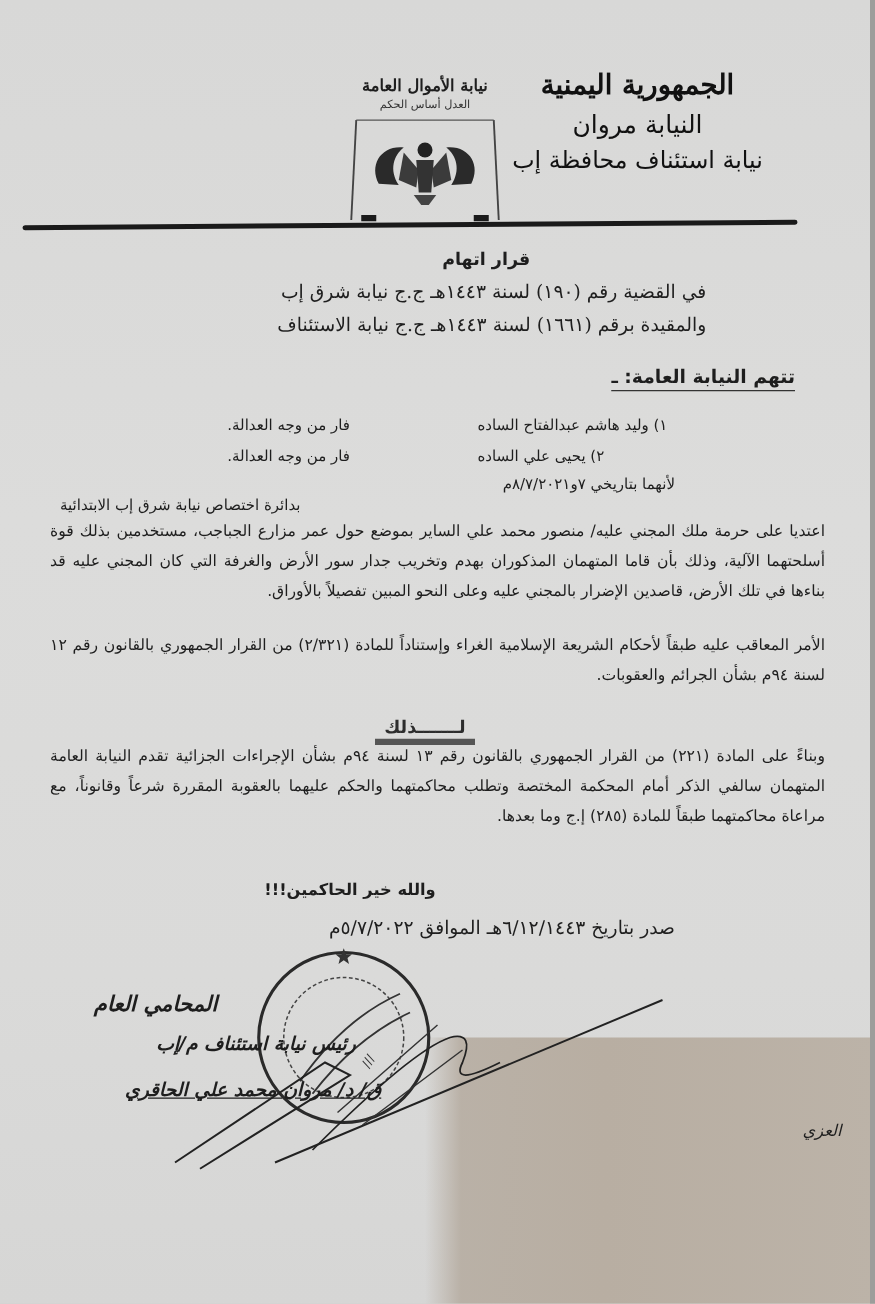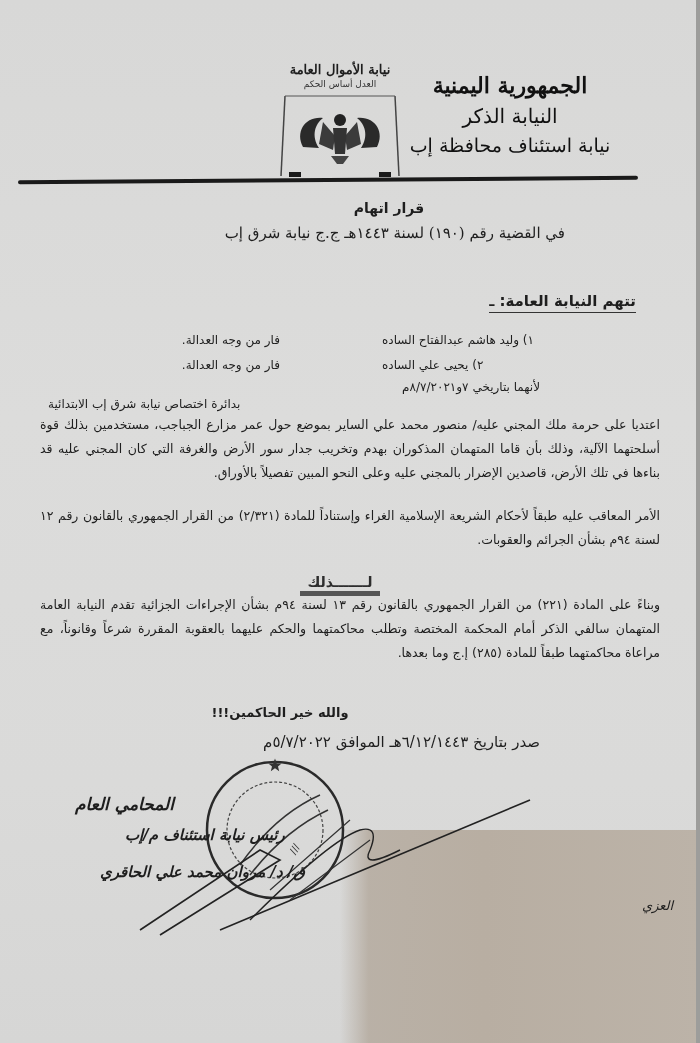--- a/index.html
+++ b/index.html
@@ -19,21 +19,21 @@
     position: absolute; left: 340px; top: 830px; width: 360px; height: 213px;
     background: linear-gradient(90deg, rgba(176,166,152,0) 0%, rgba(180,170,158,0.85) 8%, #b8aea2 40%, #bcb3a8 100%);
   }
   .right-edge {
     position: absolute; right: 0; top: 0; width: 4px; height: 1043px; background: #9d9d9b;
   }
   .rtl { direction: rtl; unicode-bidi: plaintext; }
 
   
   .hdr-right {
-    position: absolute; right: 55px; top: 69px; width: 270px; text-align: center;
+    position: absolute; right: 55px; top: 52px; width: 270px; text-align: center;
     font-family: "DejaVu Serif", serif; color: #111;
   }
   .hdr-right .l1 { font-size: 22px; font-weight: bold; line-height: 32px; }
   .hdr-right .l2 { font-size: 20px; line-height: 30px; }
   .hdr-right .l3 { font-size: 19px; line-height: 28px; }
 
   .emblem {
     position: absolute; left: 270px; top: 62px; width: 140px; height: 120px; text-align: center;
   }
   .emblem .motto { font-family: "DejaVu Serif", serif; font-size: 13px; font-weight: bold; line-height: 16px; }
@@ -72,34 +72,34 @@
   .p3 { top: 593px; }
 
   .closing { position: absolute; left: 0; width: 560px; text-align: center; top: 705px; font-size: 13px; font-weight: bold; }
   .issued { position: absolute; left: 195px; top: 733px; width: 345px; text-align: right; font-size: 15px; }
 
   .stamp { position: absolute; left: 200px; top: 755px; }
   .sig-block { position: absolute; left: 95px; top: 790px; width: 260px; text-align: left;
     font-weight: bold; font-style: italic; }
   .sig-block .s1 { font-size: 17px; line-height: 28px; margin-left: -20px; }
   .sig-block .s2 { font-size: 15px; line-height: 34px; margin-left: 30px; }
-  .sig-block .s3 { font-size: 15px; line-height: 40px; margin-left: 5px; }
+  .sig-block .s3 { font-size: 15px; line-height: 40px; margin-left: 5px; text-decoration: underline; }
   .sig-lines { position: absolute; left: 100px; top: 780px; }
   .margin-note { position: absolute; left: 642px; top: 898px; font-size: 13px; font-style: italic; }
 </style>
 </head>
 <body>
 
 <div class="page">
   <div class="shadow-strip"></div>
   <div class="right-edge"></div>
 
   <div class="hdr-right rtl">
     <div class="l1">الجمهورية اليمنية</div>
-    <div class="l2">النيابة الذكر</div>
+    <div class="l2">النيابة مروان</div>
     <div class="l3">نيابة استئناف محافظة إب</div>
   </div>
 
   <div class="emblem">
     <div class="motto rtl">نيابة الأموال العامة</div>
     <div class="sub rtl">العدل أساس الحكم</div>
     <svg width="130" height="86" viewBox="0 0 130 86">
       <line x1="10" y1="4" x2="6" y2="84" stroke="#444" stroke-width="1.5"></line>
       <line x1="120" y1="4" x2="124" y2="84" stroke="#444" stroke-width="1.5"></line>
       <line x1="10" y1="4" x2="120" y2="4" stroke="#555" stroke-width="1"></line>
@@ -112,20 +112,21 @@
       <path d="M56 64 L74 64 L68 72 L62 72 Z" fill="#444"></path>
       <rect x="14" y="80" width="12" height="5" fill="#1a1a1a"></rect>
       <rect x="104" y="80" width="12" height="5" fill="#1a1a1a"></rect>
     </svg>
   </div>
 
   <div class="rule"></div>
 
   <div class="title rtl">قرار اتهام</div>
   <div class="case-line case1 rtl">في القضية رقم (١٩٠) لسنة ١٤٤٣هـ ج.ج نيابة شرق إب</div>
+  <div class="case-line case2 rtl">والمقيدة برقم (١٦٦١) لسنة ١٤٤٣هـ ج.ج نيابة الاستئناف</div>
 
   <div class="charge-head rtl">تتهم النيابة العامة: ـ</div>
 
   <div class="accused-row acc1">
     <span class="acc-status rtl">فار من وجه العدالة.</span>
     <span class="acc-name rtl">١) وليد هاشم عبدالفتاح الساده</span>
   </div>
   <div class="accused-row acc2">
     <span class="acc-status rtl">فار من وجه العدالة.</span>
     <span class="acc-name rtl">٢) يحيى علي الساده</span>

